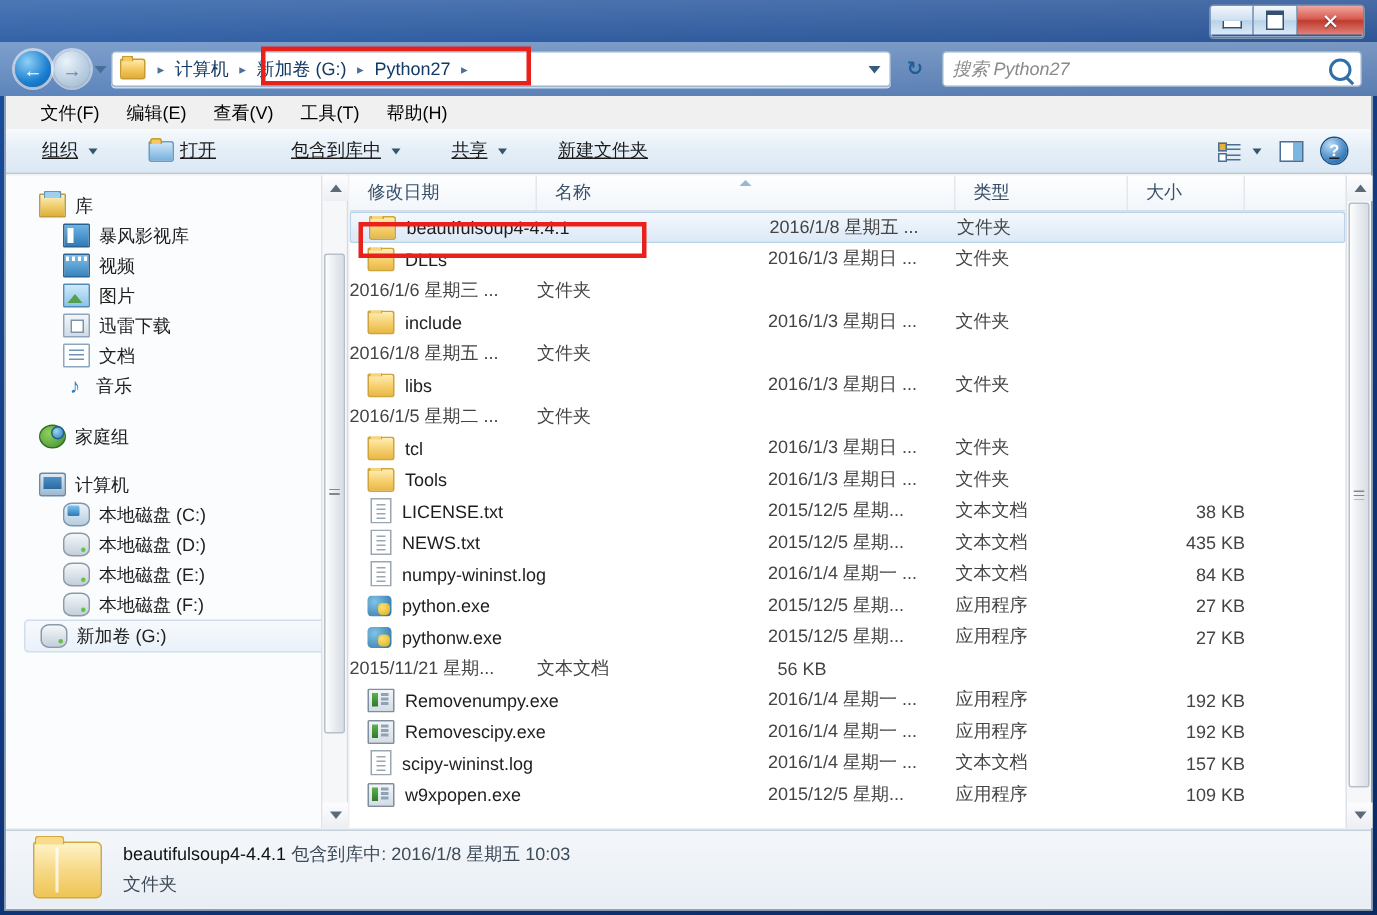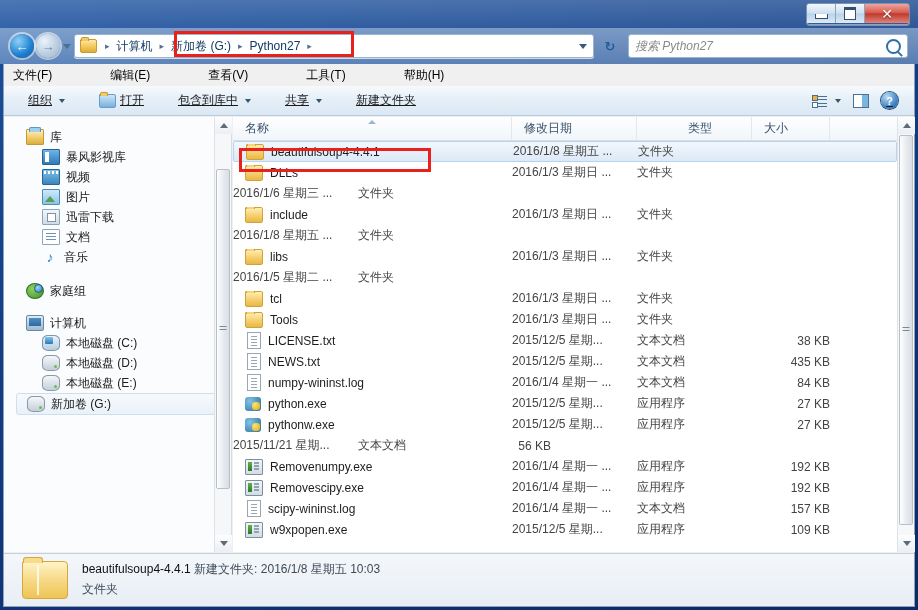--- a/index.html
+++ b/index.html
@@ -91,21 +91,21 @@
   .mag{width:11px;height:11px;border:2px solid #2f6fa8;border-radius:50%;position:relative;flex:none;}
   .mag:after{content:"";position:absolute;right:-4px;bottom:-3px;width:6px;height:2px;
     background:#2f6fa8;transform:rotate(45deg);}
   
   .frame{
     position:absolute;left:3px;top:64px;width:912px;height:543px;
     background:#f0f0f0;border:1px solid #8ba2ba;border-top:none;box-sizing:border-box;
   }
   .menubar{
     position:absolute;left:0;top:0;width:910px;height:22px;
-    background:#f0f0f0;display:flex;align-items:center;box-sizing:border-box;gap:40px;
+    background:#f0f0f0;display:flex;align-items:center;padding-left:14px;box-sizing:border-box;
   }
   .menuitem{padding:2px 9px;font-size:12px;color:#000;}
   
   .toolbar{
     position:absolute;left:0;top:22px;width:910px;height:30px;
     background:linear-gradient(180deg,#f6fafd,#e4eef7 50%,#dbe8f4);
     border-bottom:1px solid #b8cbdd;
     display:flex;align-items:center;padding-left:16px;box-sizing:border-box;
   }
   .tbtn{display:flex;align-items:center;gap:4px;padding:3px 8px;font-size:12px;color:#1a1a1a;border-radius:3px;text-decoration:underline;}
@@ -294,21 +294,21 @@
 
     <div class="toolbar">
       <div class="tbtn">
         <span>组织</span>
         <span class="tcaret"></span>
       </div>
       <div class="tbtn" style="margin-left:18px;">
         <span class="tbfolder"></span>
         <span>打开</span>
       </div>
-      <div class="tbtn" style="margin-left:18px;justify-content:center;">
+      <div class="tbtn" style="margin-left:34px;justify-content:center;">
         <span>包含到库中</span>
         <span class="tcaret"></span>
       </div>
       <div class="tbtn" style="margin-left:18px;">
         <span>共享</span>
         <span class="tcaret"></span>
       </div>
       <div class="tbtn" style="margin-left:18px;">
         <span>新建文件夹</span>
       </div>
@@ -386,20 +386,24 @@
           <span>本地磁盘 (C:)</span>
         </div>
         <div class="navitem child">
           <span class="ic ic-hdd"></span>
           <span>本地磁盘 (D:)</span>
         </div>
         <div class="navitem child">
           <span class="ic ic-hdd"></span>
           <span>本地磁盘 (E:)</span>
         </div>
+        <div class="navitem child">
+          <span class="ic ic-hdd"></span>
+          <span>本地磁盘 (F:)</span>
+        </div>
         <div class="navitem child sel">
           <span class="ic ic-hdd"></span>
           <span>新加卷 (G:)</span>
         </div>
       </div>
 
       <div class="navspacer"></div>
 
     </div>
 
@@ -411,27 +415,27 @@
         <div class="sb-grip" style="top:50%;"></div>
       </div>
       <div class="sb-arrow sb-dn" style="position:absolute;bottom:0;">
           <i></i>
         </div>
     </div>
 
     <div class="listpane">
 
       <div class="colhdr">
+        <div class="col" style="width:125px;">
+          <span>修改日期</span>
+        </div>
         <div class="col sorted" style="width:279px;">
           <span>名称</span>
         </div>
-        <div class="col" style="width:125px;">
-          <span>修改日期</span>
-        </div>
-        <div class="col" style="width:115px;justify-content:center;">
+        <div class="col" style="width:115px;">
           <span>类型</span>
         </div>
         <div class="col" style="width:78px;">
           <span>大小</span>
         </div>
         <div class="col" style="flex:1;border-right:none;"></div>
       </div>
 
       <div class="rows" id="rows">
           <div class="row sel">
@@ -602,21 +606,21 @@
       <div class="sb-arrow sb-dn" style="position:absolute;bottom:0;">
           <i></i>
         </div>
     </div>
 
     <div class="details">
       <div class="dfolder"></div>
       <div class="dtext">
         <div class="dline1">
           <span>beautifulsoup4-4.4.1</span>
-          <span class="lbl">新建文件夹:</span>
+          <span class="lbl">包含到库中:</span>
           <span class="lbl">2016/1/8 星期五 10:03</span>
         </div>
         <div class="dline2">文件夹</div>
       </div>
     </div>
 
   </div>
 
   <div class="redbox" style="left:174px;top:31px;width:180px;height:26px;"></div>
   <div class="redbox" style="left:239px;top:148px;width:192px;height:24px;"></div>

